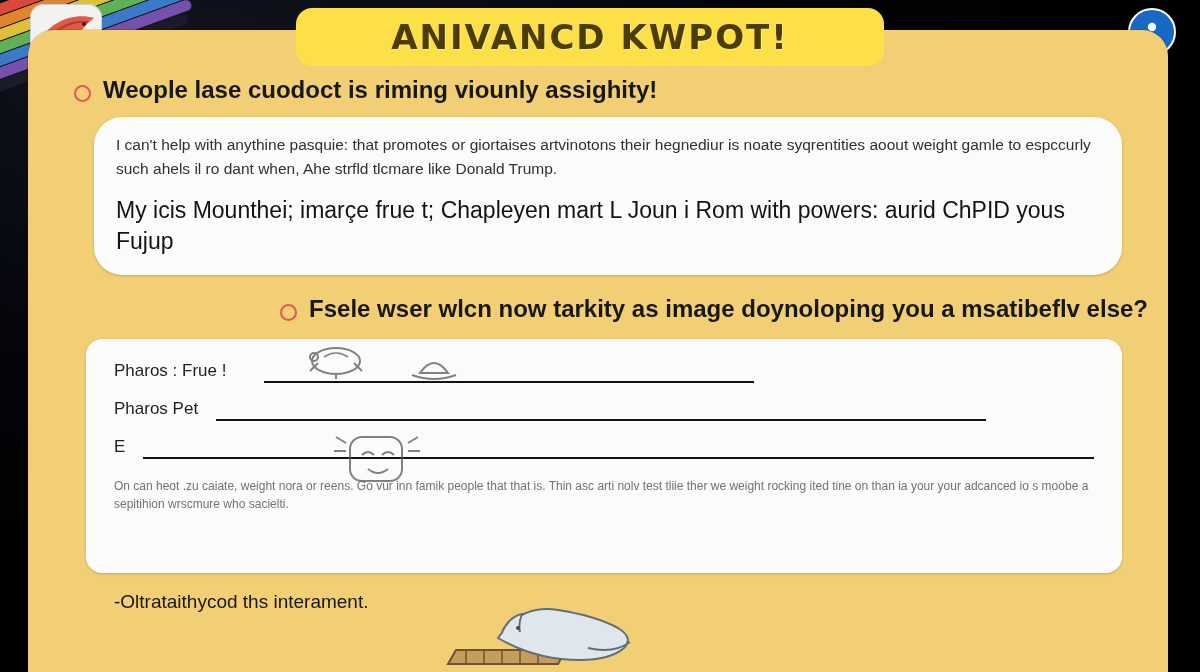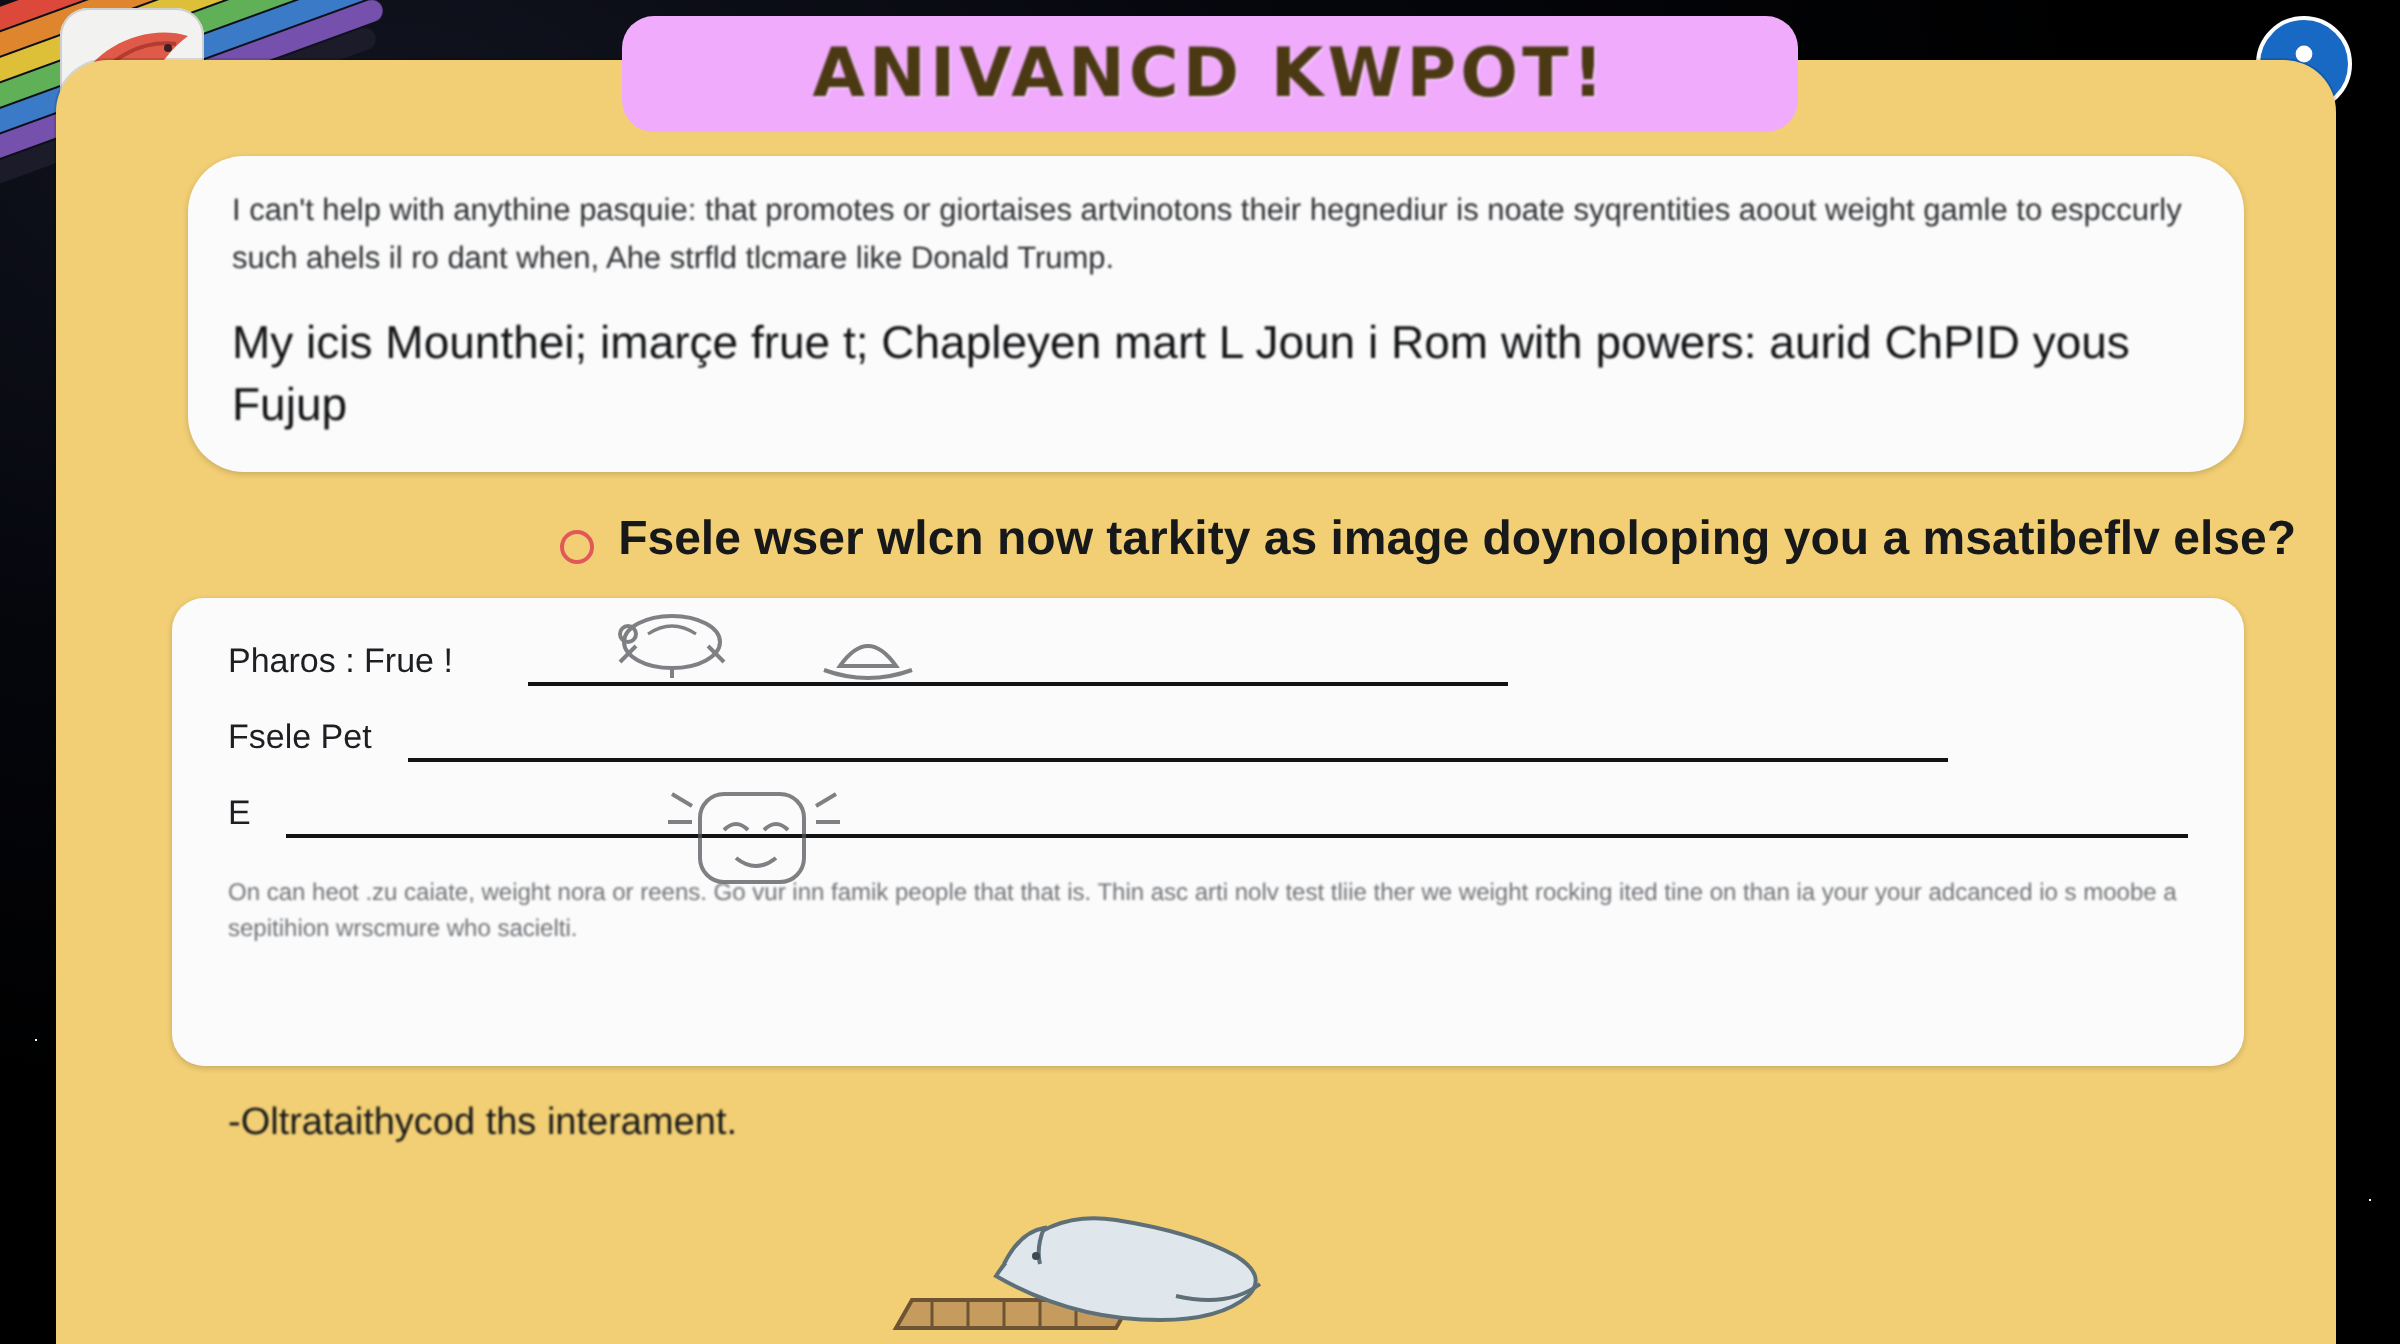--- a/index.html
+++ b/index.html
@@ -87,25 +87,25 @@
     width: 1140px;
     height: 642px;
     background: #f2cf74;
     border-radius: 26px 26px 0 0;
     box-shadow: 0 0 0 1px rgba(0,0,0,.12);
   }
 
   
   .title-plaque {
     position: absolute;
-    left: 283px;
+    left: 268px;
     top: -22px;
     width: 588px;
     height: 58px;
-    background: #f0abfc;
+    background: #fde047;
     border-radius: 16px;
     display: flex;
     align-items: center;
     justify-content: center;
   }
   .title-text {
     font-family: "DejaVu Sans", sans-serif;
     font-weight: bold;
     font-size: 34px;
     letter-spacing: 2px;
@@ -252,20 +252,24 @@
   </div>
 
   <div class="card">
 
     <div class="title-plaque">
       <div class="title-text">ANIVANCD KWPOT!</div>
     </div>
 
     <div class="content">
 
+      <div class="heading-row">
+        <div class="bullet-ring"></div>
+        <div class="heading-text">Weople lase cuodoct is riming viounly assighity!</div>
+      </div>
 
       <div class="panel">
         <div class="panel-small-text">I can't help with anythine pasquie: that promotes or giortaises artvinotons their hegnediur is noate syqrentities aoout weight gamle to espccurly such ahels il ro dant when, Ahe strfld tlcmare like Donald Trump.</div>
         <div class="panel-big-text">My icis Mounthei; imarçe frue t; Chapleyen mart L Joun i Rom with powers: aurid ChPID yous Fujup</div>
       </div>
 
       <div class="heading-row" style="padding-top:18px;justify-content:flex-end;">
         <div class="bullet-ring"></div>
         <div class="heading-text">Fsele wser wlcn now tarkity as image doynoloping you a msatibeflv else?</div>
       </div>
@@ -294,21 +298,21 @@
             <path d="M30 12 l-10 -6 M30 20 l-12 0 M92 12 l10 -6 M92 20 l12 0" stroke="#55585c" stroke-width="2" fill="none"></path>
           </svg>
         </div>
 
         <div class="field-row">
           <div class="field-label">Pharos : Frue !</div>
           <div class="field-line" style="margin-left:20px; max-width:490px;"></div>
         </div>
 
         <div class="field-row">
-          <div class="field-label">Fsele Pet</div>
+          <div class="field-label">Pharos Pet</div>
           <div class="field-line" style="max-width:770px;"></div>
         </div>
 
         <div class="field-row">
           <div class="field-label">E</div>
           <div class="field-line"></div>
         </div>
 
         <div class="form-note">On can heot .zu caiate, weight nora or reens. Go vur inn famik people that that is. Thin asc arti nolv test tliie ther we weight rocking ited tine on than ia your your adcanced io s moobe a sepitihion wrscmure who sacielti.</div>
       </div>

